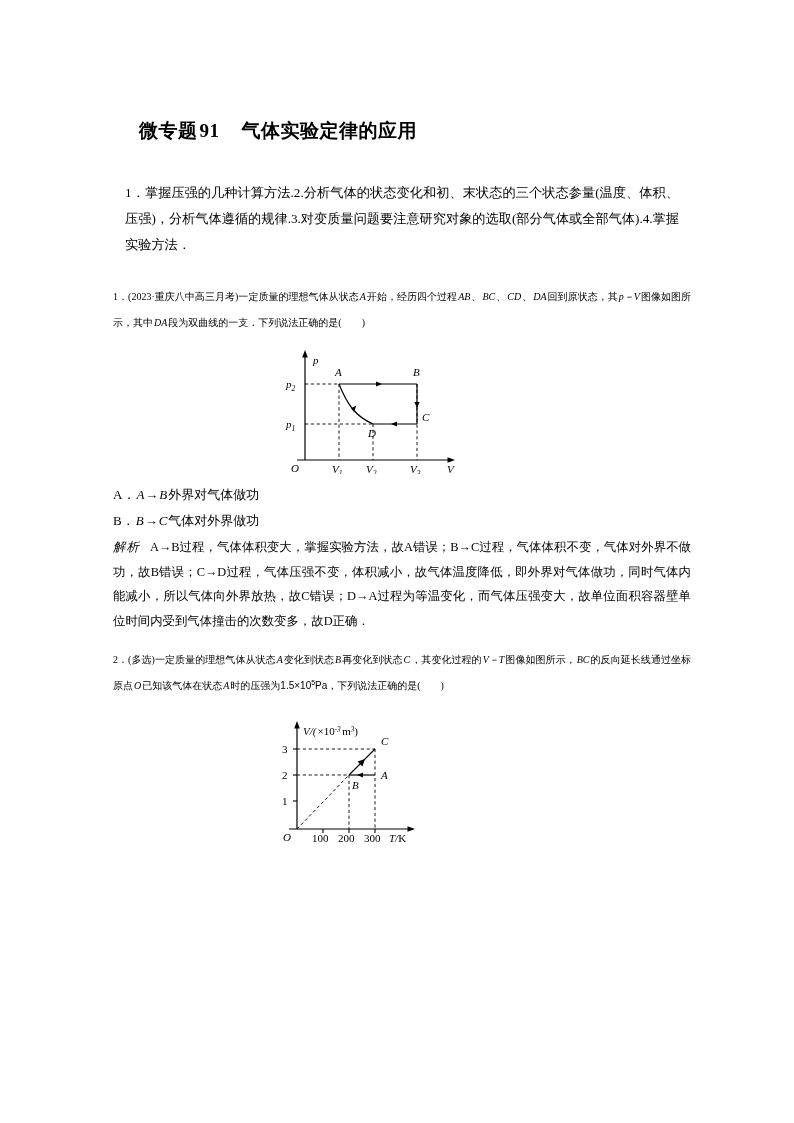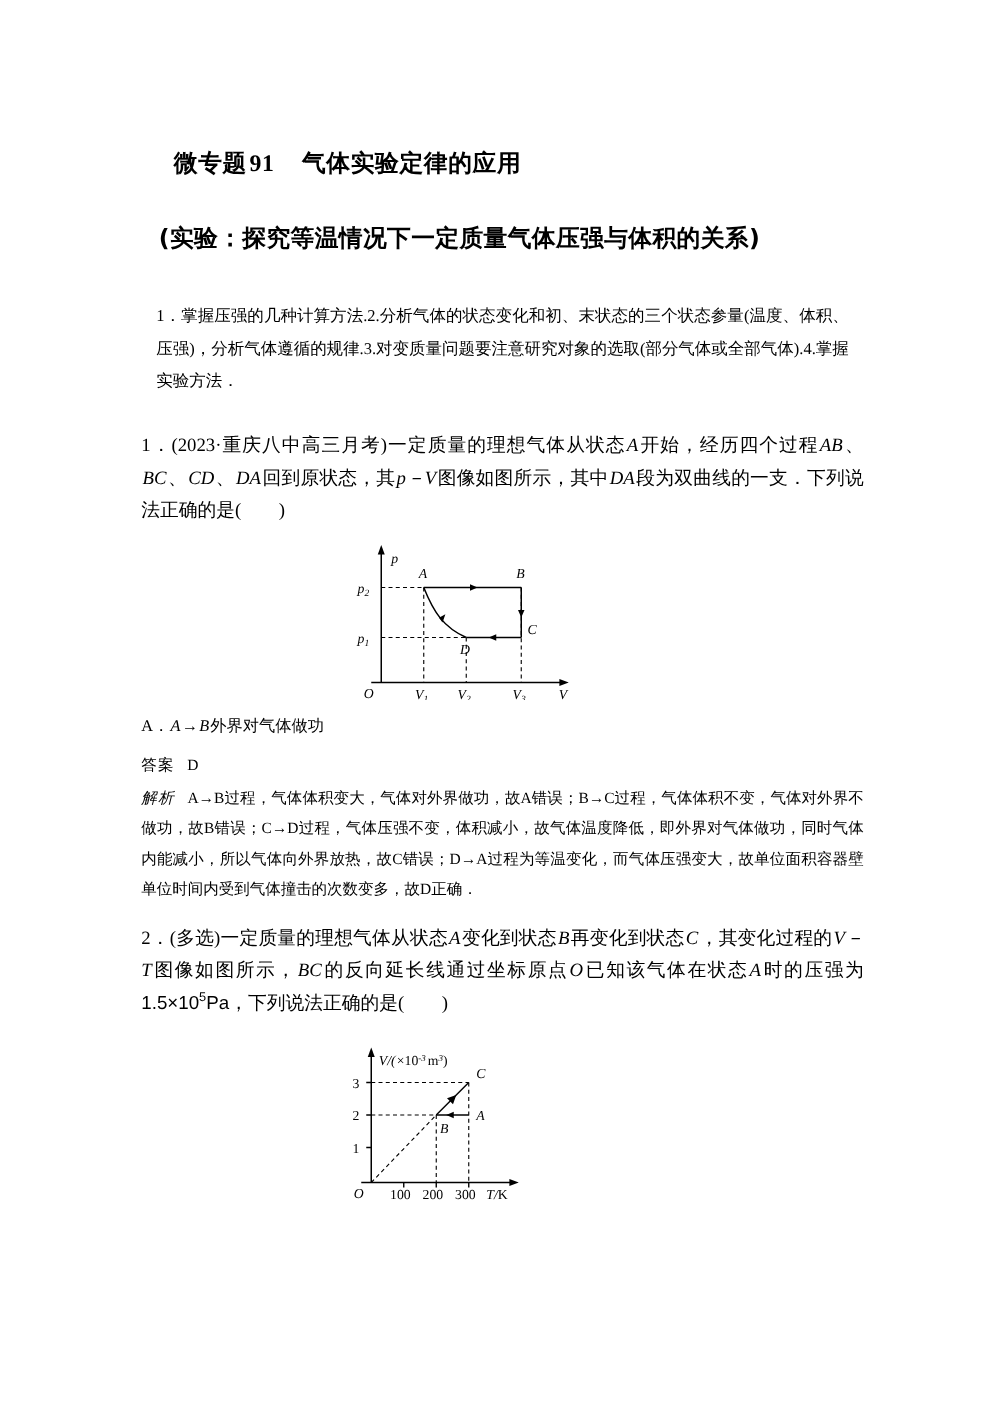--- a/index.html
+++ b/index.html
@@ -60,21 +60,21 @@
   
   .objectives {
     font-size: 13.2px;
     line-height: 26px;
     margin: 12px;
     padding-top: 24px;
     text-align: justify;
     text-justify: inter-ideograph;
   }
   .qtext {
-    font-size: 15px;
+    font-size: 10px;
     line-height: 26px;
     margin: 0;
     padding-top: 14px;
     text-align: justify;
     text-justify: inter-ideograph;
   }
   .opt {
     font-size: 13px;
     line-height: 25.5px;
     margin: 0;
@@ -135,21 +135,20 @@
   .gsup { font-size: 7.2px; }
 </style>
 </head>
 <body>
 
 <div class="page">
   <div class="content">
 
     <h1 class="doc-title"><span>微专题</span><span class="num">91</span><span class="gap"></span><span>气体实验定律的应用</span></h1>
 
-    <h2 class="doc-subtitle">(实验：探究等温情况下一定质量气体压强与体积的关系)</h2>
 
     <p class="objectives">1．掌握压强的几种计算方法.2.分析气体的状态变化和初、末状态的三个状态参量(温度、体积、压强)，分析气体遵循的规律.3.对变质量问题要注意研究对象的选取(部分气体或全部气体).4.掌握实验方法．</p>
 
     <p class="qtext"><span>1．</span><span>(2023·重庆八中高三月考)</span><span>一定质量的理想气体从状态</span><span class="it">A</span><span>开始，经历四个过程</span><span class="it">AB</span><span>、</span><span class="it">BC</span><span>、</span><span class="it">CD</span><span>、</span><span class="it">DA</span><span>回到原状态，其</span><span class="it">p－V</span><span>图像如图所示，其中</span><span class="it">DA</span><span>段为双曲线的一支．下列说法正确的是(　　)</span></p>
 
     <div class="figure figure-1">
       <svg width="190" height="132" viewBox="0 0 190 132">
 
         <g>
           <line x1="28" y1="118" x2="28" y2="14" stroke="#000" stroke-width="1.2"></line>
@@ -199,25 +198,25 @@
 
         <text class="gtext" x="58" y="34">A</text>
         <text class="gtext" x="136" y="34">B</text>
         <text class="gtext" x="145" y="79">C</text>
         <text class="gtext" x="91" y="95">D</text>
       </svg>
     </div>
 
     <div class="options-block">
       <p class="opt"><span>A．</span><span class="it">A</span><span>→</span><span class="it">B</span><span>外界对气体做功</span></p>
+      <p class="opt"><span>B．</span><span class="it">B</span><span>→</span><span class="it">C</span><span>气体对外界做功</span></p>
     </div>
 
-    <p class="answer-line"><span class="lbl">答案</span><span class="val">D</span></p>
-
-    <p class="analysis"><span class="lbl">解析</span><span>A→B过程，气体体积变大，气体对外界做功，故A错误；B→C过程，气体体积不变，气体对外界不做功，故B错误；C→D过程，气体压强不变，体积减小，故气体温度降低，即外界对气体做功，同时气体内能减小，所以气体向外界放热，故C错误；D→A过程为等温变化，而气体压强变大，故单位面积容器壁单位时间内受到气体撞击的次数变多，故D正确．</span></p>
+
+    <p class="analysis"><span class="lbl">解析</span><span>A→B过程，气体体积变大，掌握实验方法，故A错误；B→C过程，气体体积不变，气体对外界不做功，故B错误；C→D过程，气体压强不变，体积减小，故气体温度降低，即外界对气体做功，同时气体内能减小，所以气体向外界放热，故C错误；D→A过程为等温变化，而气体压强变大，故单位面积容器壁单位时间内受到气体撞击的次数变多，故D正确．</span></p>
 
     <p class="qtext"><span>2．</span><span>(多选)</span><span>一定质量的理想气体从状态</span><span class="it">A</span><span>变化到状态</span><span class="it">B</span><span>再变化到状态</span><span class="it">C</span><span>，其变化过程的</span><span class="it">V－T</span><span>图像如图所示，</span><span class="it">BC</span><span>的反向延长线通过坐标原点</span><span class="it">O</span><span>已知该气体在状态</span><span class="it">A</span><span>时的压强为</span><span class="rm">1.5×10</span><sup class="rm">5</sup><span class="rm">Pa</span><span>，下列说法正确的是(　　)</span></p>
 
     <div class="figure figure-2">
       <svg width="210" height="136" viewBox="0 0 210 136">
 
         <g>
           <line x1="40" y1="120" x2="40" y2="18" stroke="#000" stroke-width="1.2"></line>
           <polygon points="40,12 37.2,19.5 42.8,19.5" fill="#000"></polygon>
           <line x1="32" y1="120" x2="152" y2="120" stroke="#000" stroke-width="1.2"></line>

